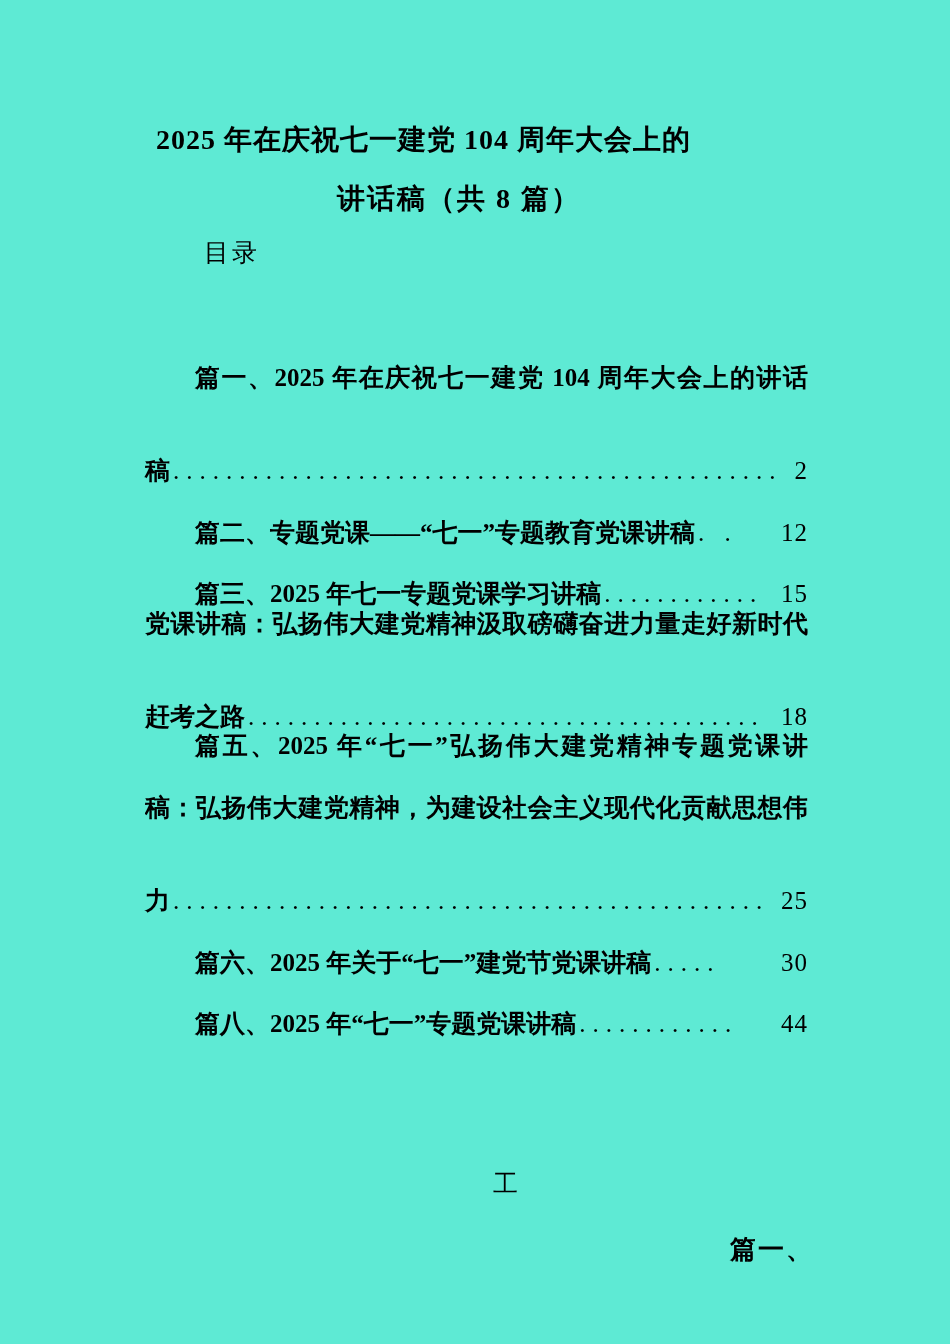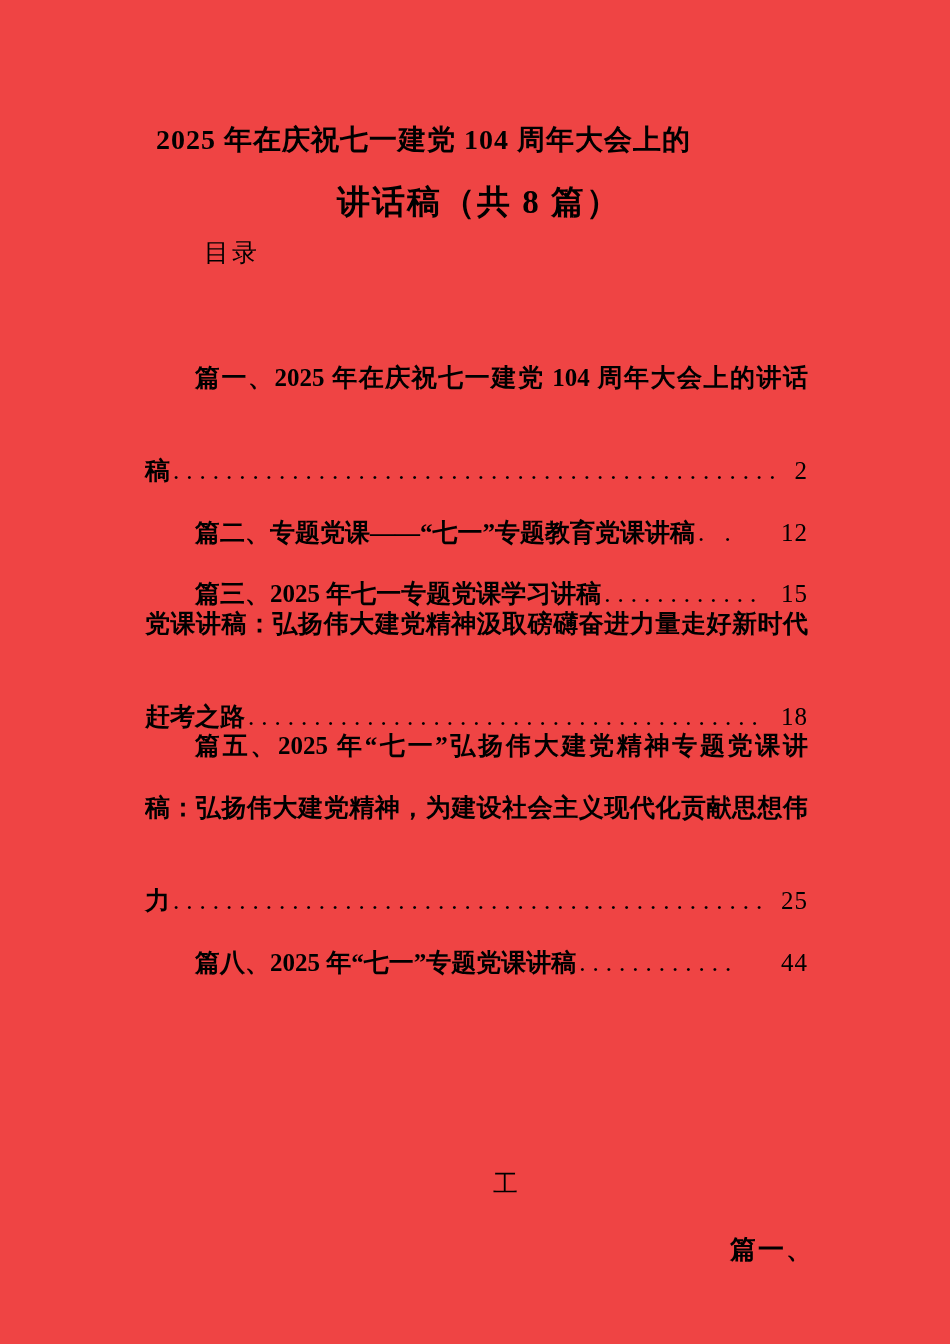--- a/index.html
+++ b/index.html
@@ -1,32 +1,32 @@
 <!DOCTYPE html>
 <html><head>
 <meta charset="utf-8">
 <style>
   html,body{margin:0;padding:0;background:#e8e8e8;}
   .page{
     position:relative;
     width:950px;height:1344px;
     margin:0 auto;
-    background:#ef4444;
+    background:#5eead4;
     color:#000000;
     font-family:"Liberation Serif","DejaVu Serif",serif;
     overflow:hidden;
   }
   
   .doc-title-line1{
     position:absolute;left:156px;top:121px;
     font-size:28px;font-weight:700;letter-spacing:1px;white-space:nowrap;
   }
   .doc-title-line2{
     position:absolute;left:337px;top:180px;
-    font-size:33px;font-weight:700;letter-spacing:2px;white-space:nowrap;
+    font-size:28px;font-weight:700;letter-spacing:2px;white-space:nowrap;
   }
   .toc-label{
     position:absolute;left:204px;top:236px;
     font-size:25px;font-weight:400;letter-spacing:3px;white-space:nowrap;
   }
   
   .toc-list{
     position:absolute;left:145px;top:347px;width:663px;
     font-size:25px;
   }
@@ -105,20 +105,25 @@
         <span class="toc-page">18</span>
       </div>
       <div class="toc-line justify-line indent"><span class="toc-text">篇五、2025 年“七一”弘扬伟大建党精神专题党课讲</span></div>
       <div class="toc-line justify-line"><span class="toc-text">稿：弘扬伟大建党精神，为建设社会主义现代化贡献思想伟</span></div>
       <div class="toc-line leader-line">
         <span class="toc-text">力</span>
         <span class="toc-leader">.............................................</span>
         <span class="toc-page">25</span>
       </div>
       <div class="toc-line leader-line indent">
+        <span class="toc-text">篇六、2025 年关于“七一”建党节党课讲稿</span>
+        <span class="toc-leader">.....</span>
+        <span class="toc-page">30</span>
+      </div>
+      <div class="toc-line leader-line indent">
         <span class="toc-text">篇八、2025 年“七一”专题党课讲稿</span>
         <span class="toc-leader">............</span>
         <span class="toc-page">44</span>
       </div>
     </div>
 
   <div class="footer-page-marker">工</div>
 
   <div class="next-section-label">篇一、</div>
 

